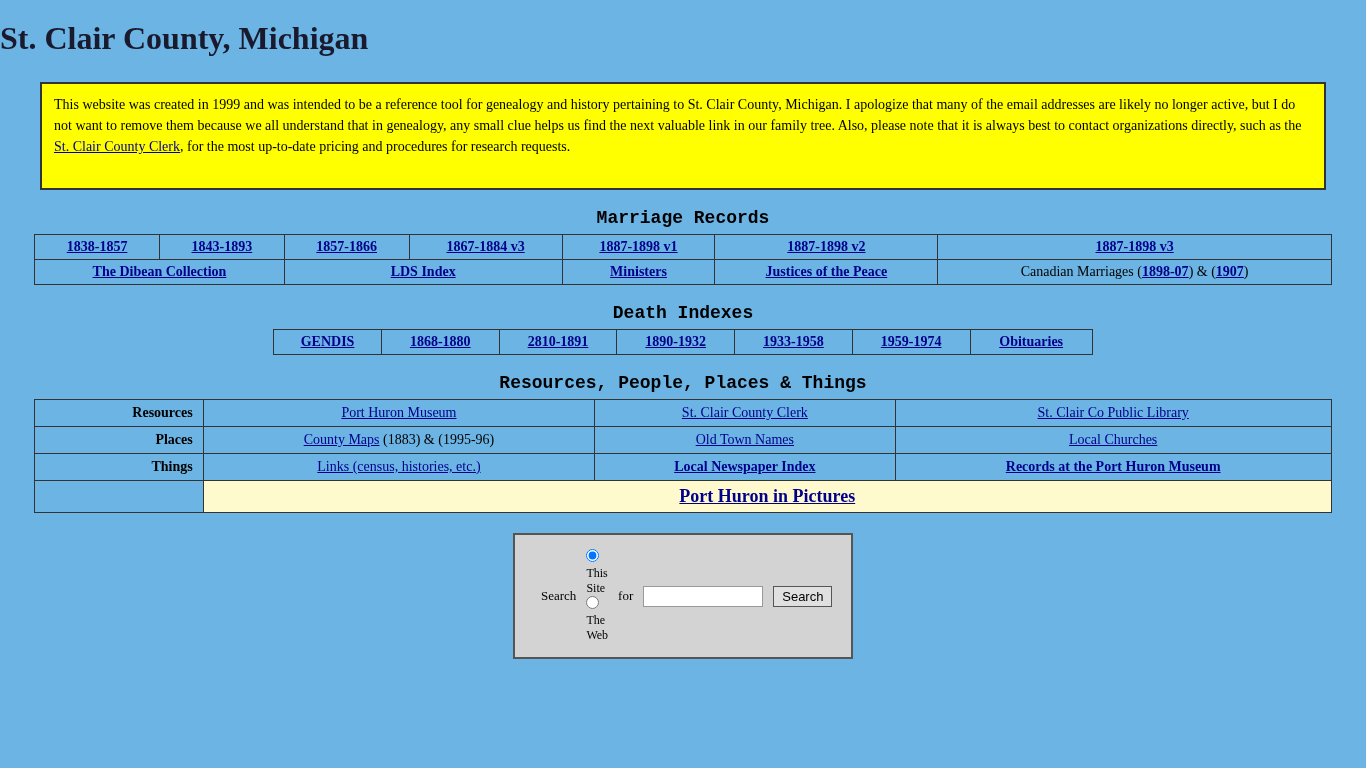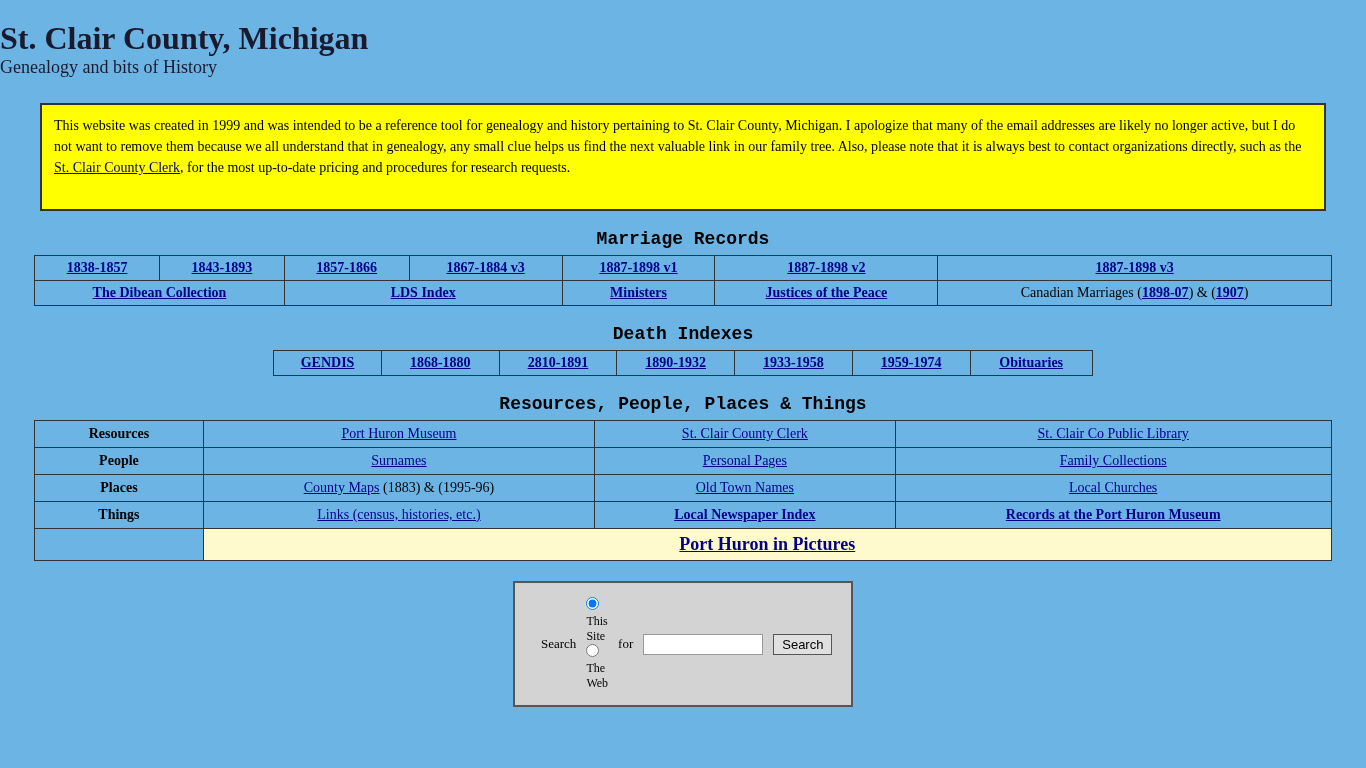--- a/index.html
+++ b/index.html
@@ -85,21 +85,21 @@
       border-collapse: collapse;
       width: 95%;
     }
     .resources-table td {
       border: 1px solid #333;
       padding: 5px 10px;
       text-align: center;
     }
     .resources-table td.row-label {
       font-weight: bold;
-      text-align: center;
+      text-align: right;
       width: 13%;
       background-color: #6cb4e4;
     }
     .resources-table a {
       color: #00008b;
       text-decoration: underline;
     }
     .resources-table a.bold-link {
       font-weight: bold;
     }
@@ -155,21 +155,20 @@
     }
     .empty-label-cell {
       background-color: #6cb4e4;
     }
   </style>
 </head>
 <body>
 
 <div class="header">
   <h1>St. Clair County, Michigan</h1>
-  <h3>Genealogy and bits of History</h3>
 </div>
 
 <div class="notice-box">
   <p>
     <span>This website was created in 1999 and was intended to be a reference tool for genealogy and history pertaining to St. Clair County, Michigan. I apologize that many of the email addresses are likely no longer active, but I do not want to remove them because we all understand that in genealogy, any small clue helps us find the next valuable link in our family tree. Also, please note that it is always best to contact organizations directly, such as the</span>
     <a href="#">St. Clair County Clerk</a><span>, for the most up-to-date pricing and procedures for research requests.</span>
   </p>
   <br>
 </div>
 
@@ -213,26 +212,20 @@
 <div class="section-title">Resources, People, Places &amp; Things</div>
 <table class="resources-table">
   <tbody>
       <tr>
     <td class="row-label">Resources</td>
     <td><a href="#">Port Huron Museum</a></td>
     <td><a href="#">St. Clair County Clerk</a></td>
     <td><a href="#">St. Clair Co Public Library</a></td>
   </tr>
   <tr>
-    <td class="row-label">People</td>
-    <td><a href="#">Surnames</a></td>
-    <td><a href="#">Personal Pages</a></td>
-    <td><a href="#">Family Collections</a></td>
-  </tr>
-  <tr>
     <td class="row-label">Places</td>
     <td><a href="#">County Maps</a> (1883) &amp; (1995-96)</td>
     <td><a href="#">Old Town Names</a></td>
     <td><a href="#">Local Churches</a></td>
   </tr>
   <tr>
     <td class="row-label">Things</td>
     <td><a href="#">Links (census, histories, etc.)</a></td>
     <td><a href="#" class="bold-link"><strong>Local Newspaper Index</strong></a></td>
     <td><a href="#" class="bold-link"><strong>Records at the Port Huron Museum</strong></a></td>

